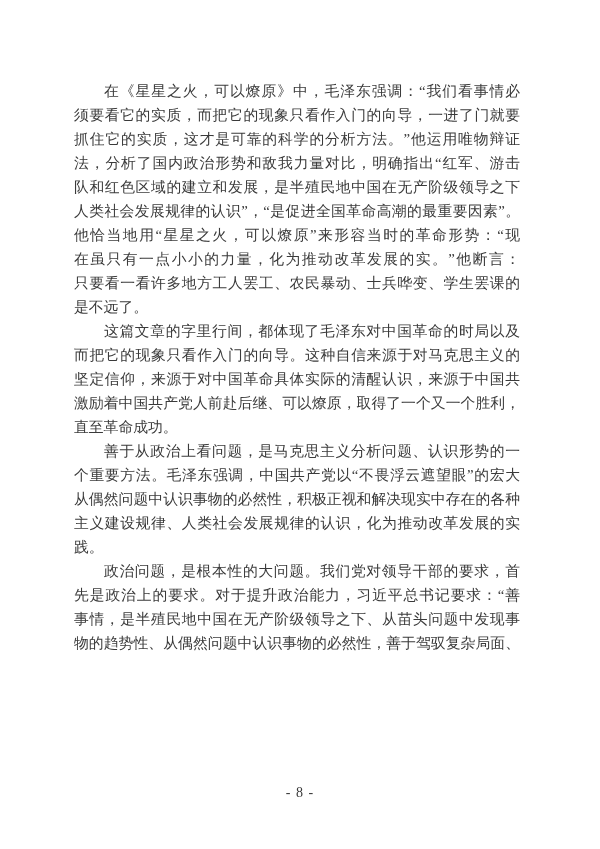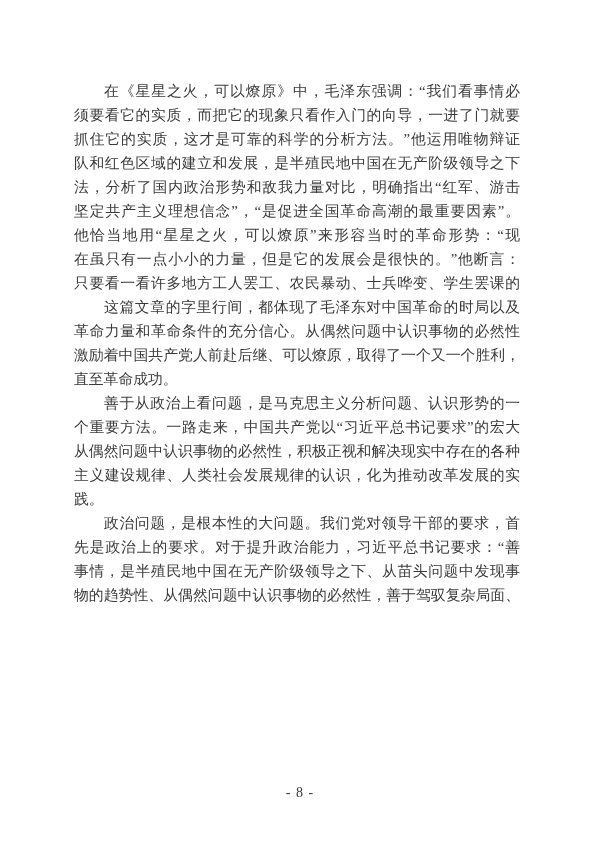--- a/index.html
+++ b/index.html
@@ -56,38 +56,40 @@
 </head>
 <body>
 
 <div class="page">
   <div class="text-block">
 
     <div class="paragraph">
       <div class="line indent">在《星星之火，可以燎原》中，毛泽东强调：“我们看事情必</div>
       <div class="line">须要看它的实质，而把它的现象只看作入门的向导，一进了门就要</div>
       <div class="line">抓住它的实质，这才是可靠的科学的分析方法。”他运用唯物辩证</div>
+      <div class="line">法，分析了国内政治形势和敌我力量对比，明确指出“红军、游击</div>
       <div class="line">队和红色区域的建立和发展，是半殖民地中国在无产阶级领导之下</div>
-      <div class="line">法，分析了国内政治形势和敌我力量对比，明确指出“红军、游击</div>
-      <div class="line">坚定共产主义理想信念”，“是促进全国革命高潮的最重要因素”。</div>
+      <div class="line">人类社会发展规律的认识”，“是促进全国革命高潮的最重要因素”。</div>
       <div class="line">他恰当地用“星星之火，可以燎原”来形容当时的革命形势：“现</div>
-      <div class="line">在虽只有一点小小的力量，但是它的发展会是很快的。”他断言：</div>
+      <div class="line">在虽只有一点小小的力量，化为推动改革发展的实。”他断言：</div>
       <div class="line">只要看一看许多地方工人罢工、农民暴动、士兵哗变、学生罢课的</div>
+      <div class="line para-end">是不远了。</div>
     </div>
 
     <div class="paragraph">
       <div class="line indent">这篇文章的字里行间，都体现了毛泽东对中国革命的时局以及</div>
-      <div class="line">革命力量和革命条件的充分信心。从偶然问题中认识事物的必然性</div>
+      <div class="line">而把它的现象只看作入门的向导。这种自信来源于对马克思主义的</div>
+      <div class="line">坚定信仰，来源于对中国革命具体实际的清醒认识，来源于中国共</div>
       <div class="line">激励着中国共产党人前赴后继、可以燎原，取得了一个又一个胜利，</div>
       <div class="line para-end">直至革命成功。</div>
     </div>
 
     <div class="paragraph">
       <div class="line indent">善于从政治上看问题，是马克思主义分析问题、认识形势的一</div>
-      <div class="line">个重要方法。一路走来，中国共产党以“习近平总书记要求”的宏大</div>
+      <div class="line">个重要方法。毛泽东强调，中国共产党以“不畏浮云遮望眼”的宏大</div>
       <div class="line">从偶然问题中认识事物的必然性，积极正视和解决现实中存在的各种</div>
       <div class="line">主义建设规律、人类社会发展规律的认识，化为推动改革发展的实</div>
       <div class="line para-end">践。</div>
     </div>
 
     <div class="paragraph">
       <div class="line indent">政治问题，是根本性的大问题。我们党对领导干部的要求，首</div>
       <div class="line">先是政治上的要求。对于提升政治能力，习近平总书记要求：“善</div>
       <div class="line">事情，是半殖民地中国在无产阶级领导之下、从苗头问题中发现事</div>
       <div class="line">物的趋势性、从偶然问题中认识事物的必然性，善于驾驭复杂局面、</div>

